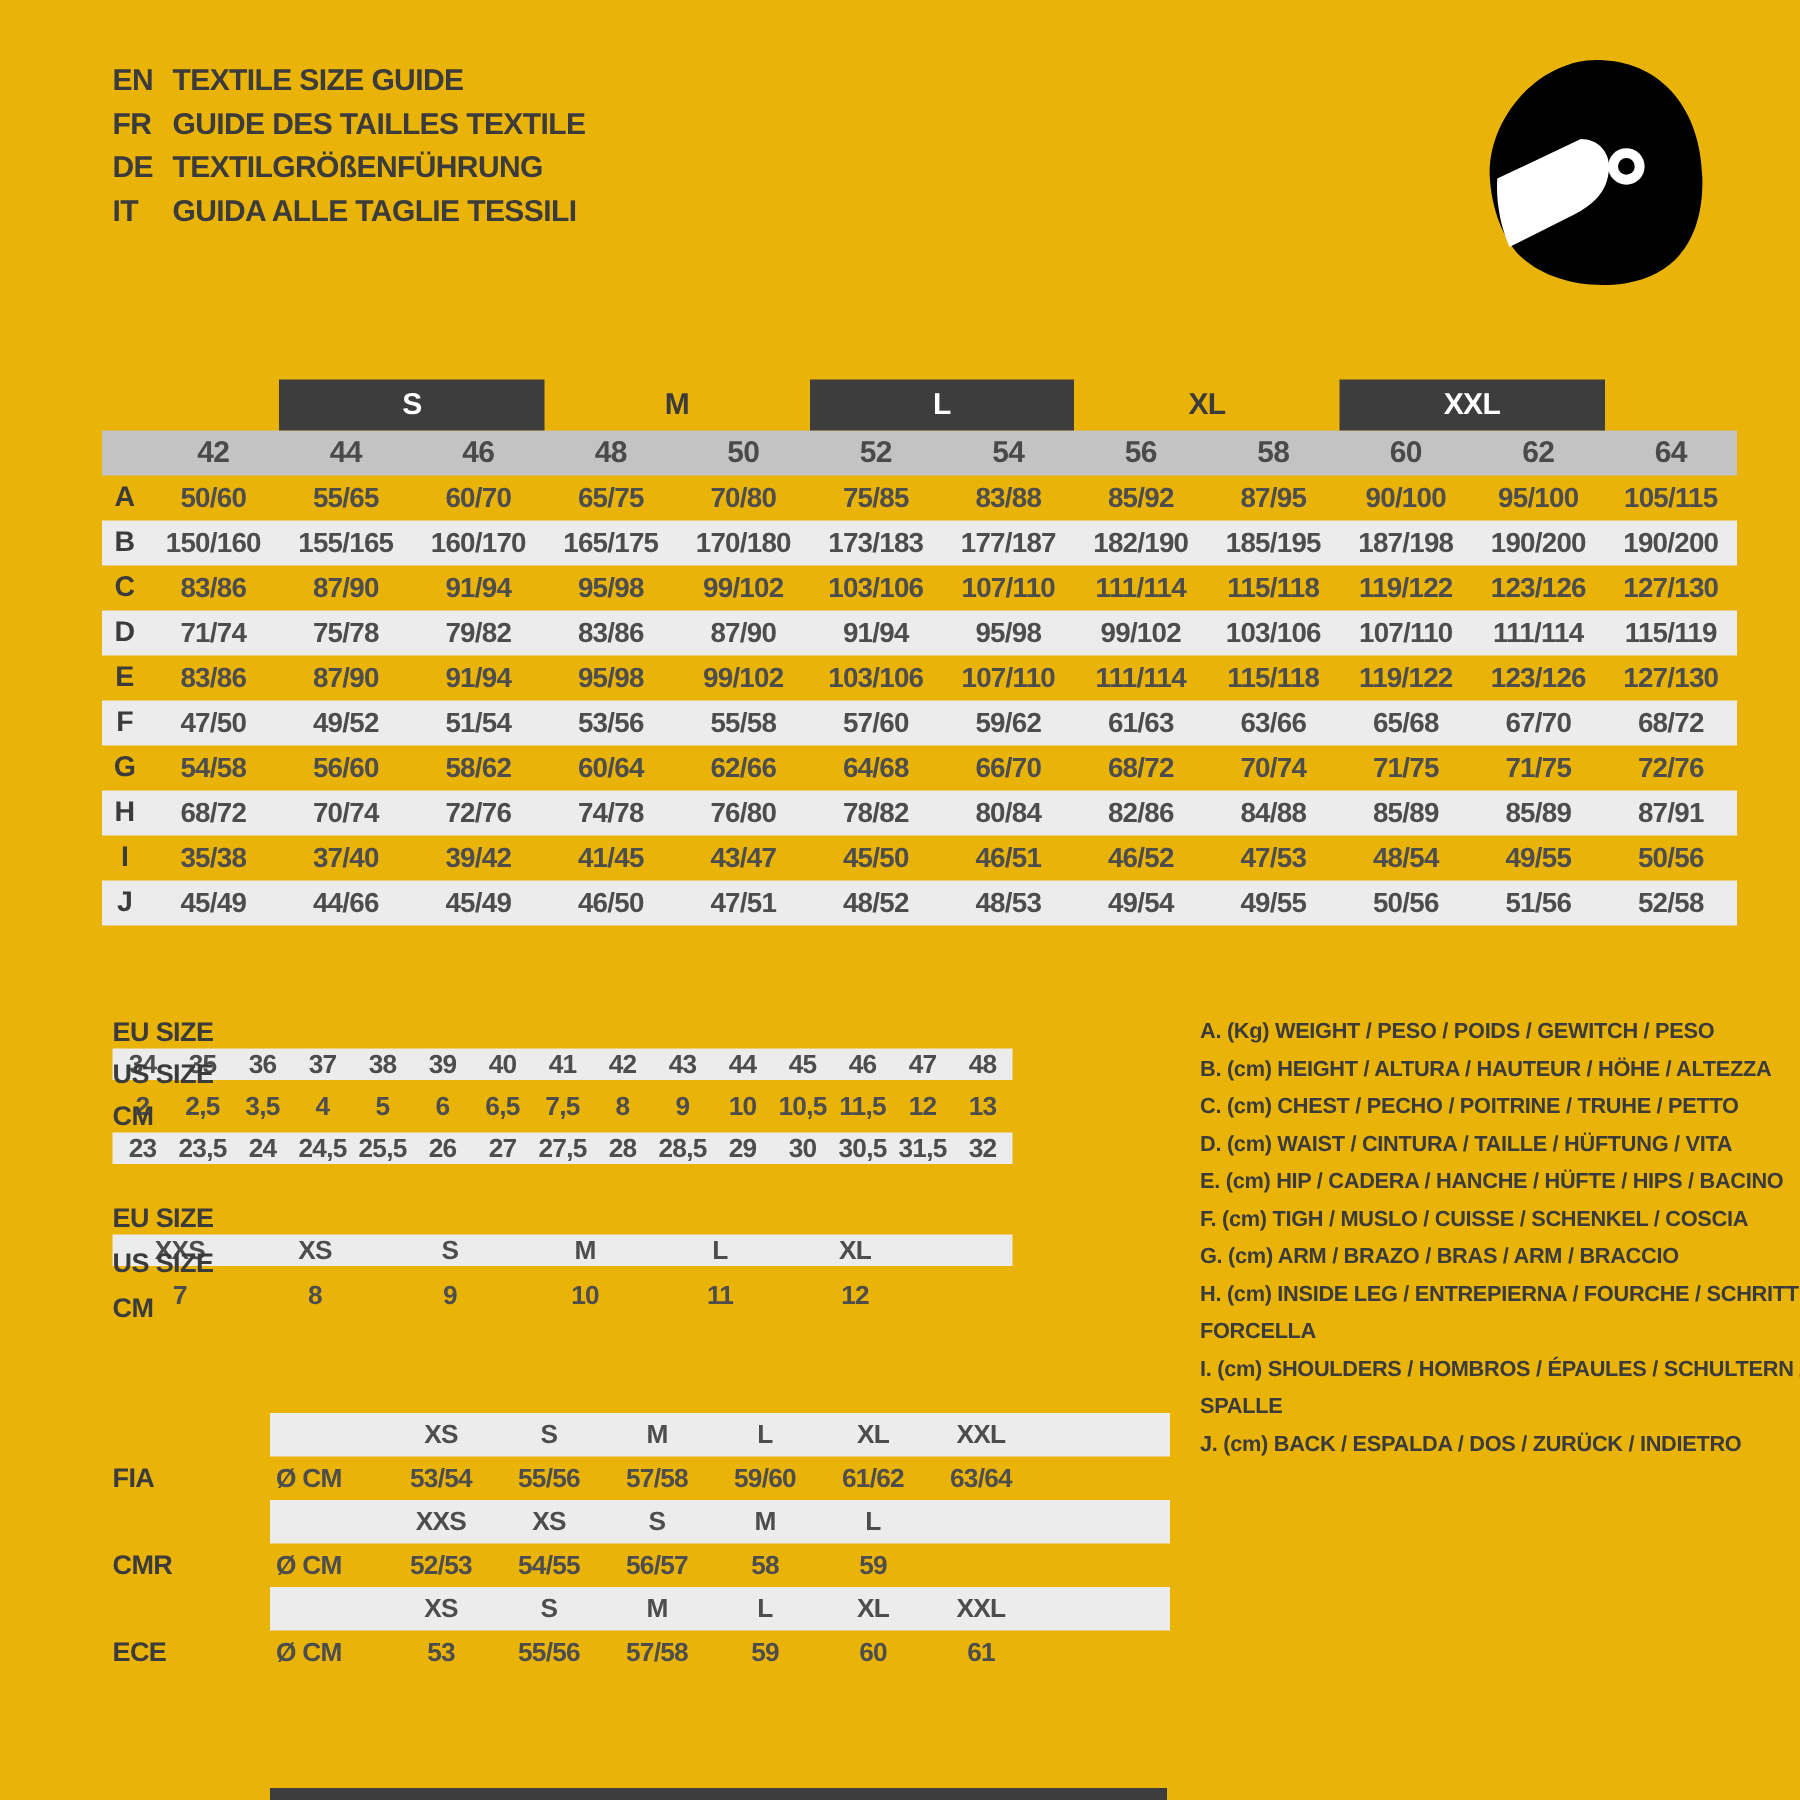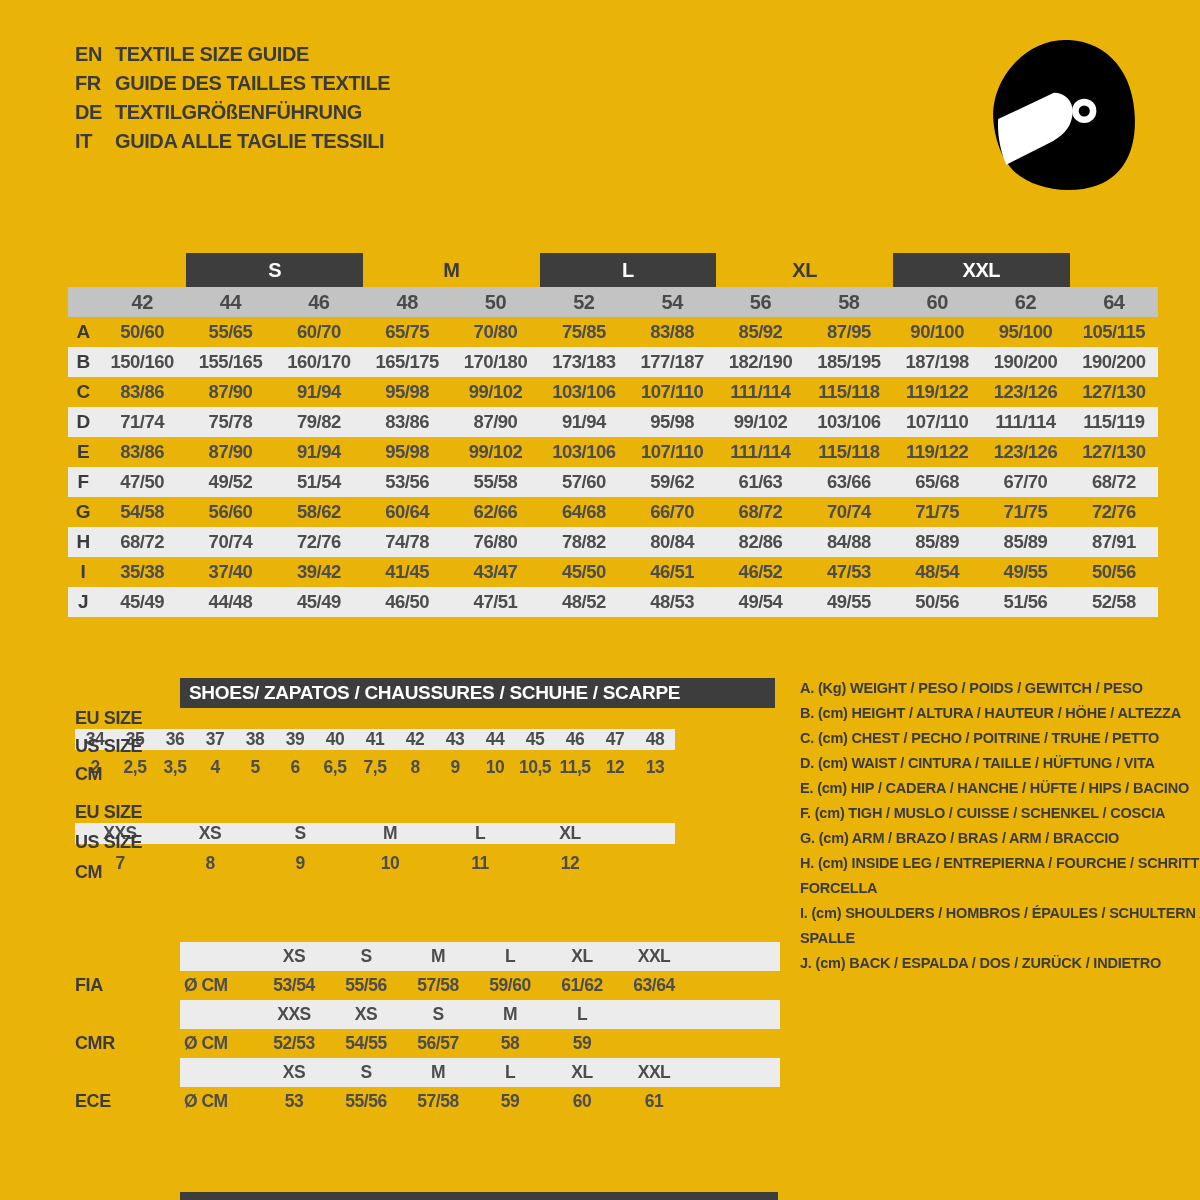--- a/index.html
+++ b/index.html
@@ -272,37 +272,36 @@
           <div class="cell">46/51</div>
           <div class="cell">46/52</div>
           <div class="cell">47/53</div>
           <div class="cell">48/54</div>
           <div class="cell">49/55</div>
           <div class="cell">50/56</div>
         </div>
         <div class="trow shade">
           <div class="row-label">J</div>
           <div class="cell">45/49</div>
-          <div class="cell">44/48</div>
+          <div class="cell">44/66</div>
           <div class="cell">45/49</div>
           <div class="cell">46/50</div>
           <div class="cell">47/51</div>
           <div class="cell">48/52</div>
           <div class="cell">48/53</div>
           <div class="cell">49/54</div>
           <div class="cell">49/55</div>
           <div class="cell">50/56</div>
           <div class="cell">51/56</div>
           <div class="cell">52/58</div>
         </div>
       </div>
   </div>
 
   <div class="section shoes-top" id="shoes-section">
-    <div class="sec-title">SHOES/ ZAPATOS / CHAUSSURES / SCHUHE / SCARPE</div>
   <div class="srow">
         <div class="slabel">EU SIZE</div>
         <div class="strip shade2">
           <div class="scell">34</div>
           <div class="scell">35</div>
           <div class="scell">36</div>
           <div class="scell">37</div>
           <div class="scell">38</div>
           <div class="scell">39</div>
           <div class="scell">40</div>
@@ -331,20 +330,37 @@
           <div class="scell">9</div>
           <div class="scell">10</div>
           <div class="scell">10,5</div>
           <div class="scell">11,5</div>
           <div class="scell">12</div>
           <div class="scell">13</div>
         </div>
       </div>
       <div class="srow">
         <div class="slabel">CM</div>
+        <div class="strip shade2">
+          <div class="scell">23</div>
+          <div class="scell">23,5</div>
+          <div class="scell">24</div>
+          <div class="scell">24,5</div>
+          <div class="scell">25,5</div>
+          <div class="scell">26</div>
+          <div class="scell">27</div>
+          <div class="scell">27,5</div>
+          <div class="scell">28</div>
+          <div class="scell">28,5</div>
+          <div class="scell">29</div>
+          <div class="scell">30</div>
+          <div class="scell">30,5</div>
+          <div class="scell">31,5</div>
+          <div class="scell">32</div>
+        </div>
       </div>
     </div>
 
   <div class="section gloves-top" id="gloves-section">
   <div class="srow">
         <div class="slabel">EU SIZE</div>
         <div class="strip shade2">
           <div class="scell">XXS</div>
           <div class="scell">XS</div>
           <div class="scell">S</div>

